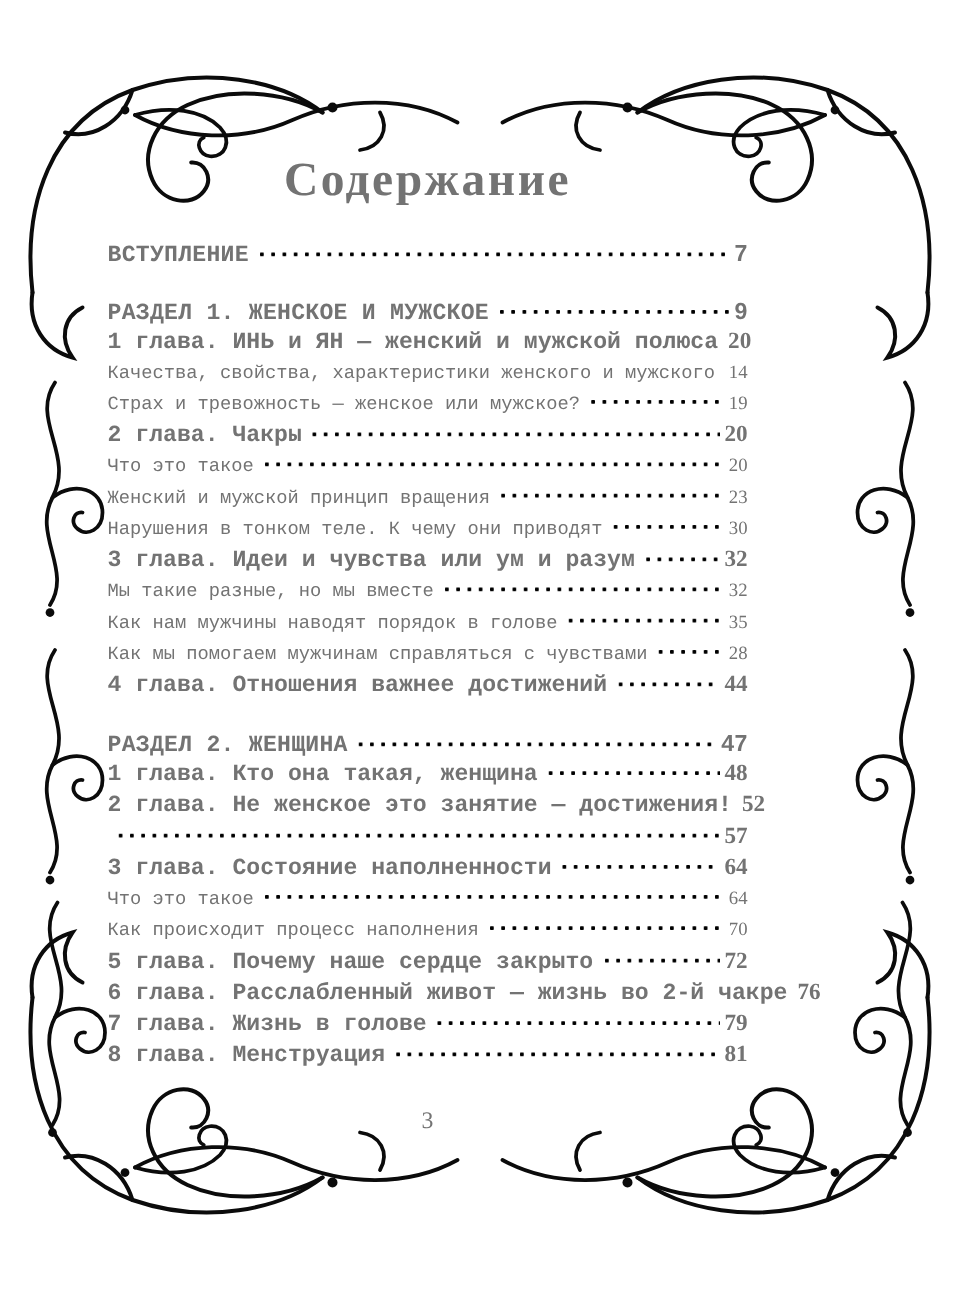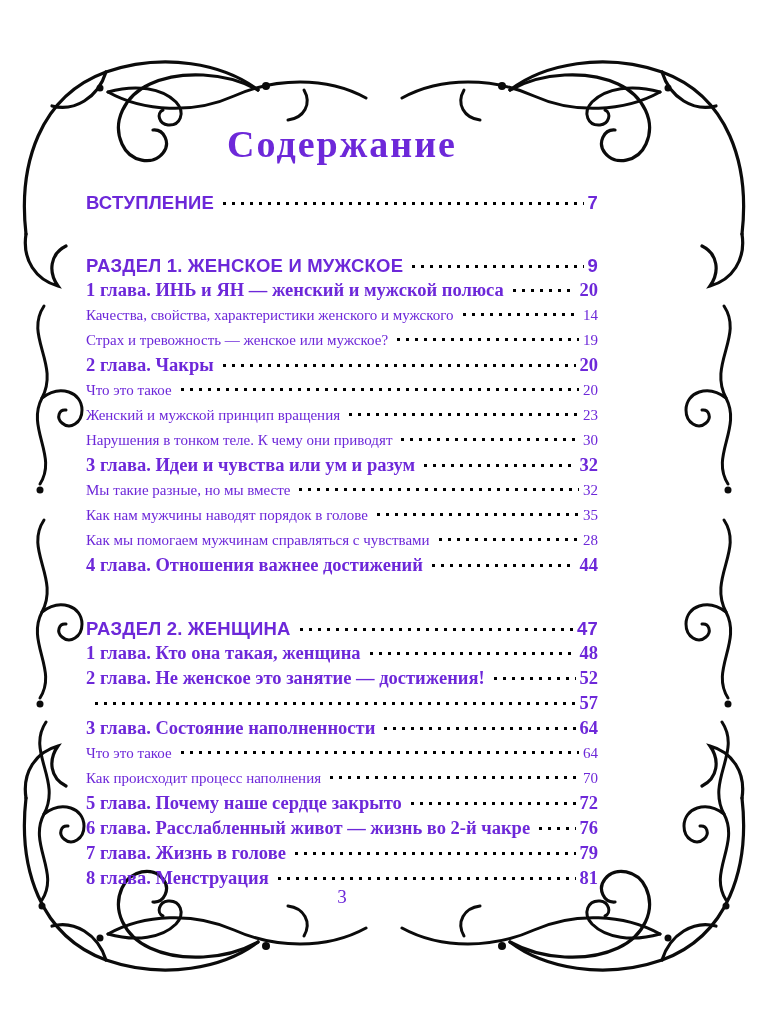--- a/index.html
+++ b/index.html
@@ -1,37 +1,37 @@
 <!DOCTYPE html>
 <html><head>
 <meta charset="utf-8">
 <style>
   html,body{margin:0;padding:0;background:#e8e8e8;}
   .page{
     position:relative;width:768px;height:1034px;margin:0 auto;
-    background:#ffffff;overflow:hidden;color:#6d28d9;
+    background:#ffffff;overflow:hidden;color:#737373;
     font-family:"Liberation Serif", serif;
   }
   .border-svg{position:absolute;left:0;top:0;width:768px;height:1034px;pointer-events:none;}
   .content{position:absolute;left:86px;top:122px;width:512px;}
   .title{
     margin:0 0 22px 0;text-align:center;
     font-family:"Liberation Serif", serif;font-weight:bold;
     font-size:38px;line-height:1.2;letter-spacing:2px;
   }
   .toc-list{width:100%;}
   .toc-row{
     display:flex;align-items:baseline;height:25px;
     white-space:nowrap;font-size:19px;line-height:25px;
   }
-  .toc-row.gap{margin-top:38px;}
+  .toc-row.gap{margin-top:21px;}
   .s-section{font-family:"Liberation Sans", sans-serif;font-weight:bold;font-size:18.5px;letter-spacing:0.2px;}
   .s-chapter{font-weight:bold;font-size:18.5px;}
   .s-sub{font-weight:normal;font-size:15px;}
-  .toc-label{flex:0 0 auto;}
+  .toc-label{flex:0 0 auto;font-family:Liberation Mono, monospace;}
   .toc-leader{
     flex:1 1 auto;min-width:0;height:14px;margin:0 4px;
     background-image:radial-gradient(circle,#000 1.5px,transparent 1.9px);
     background-size:9px 9px;background-repeat:repeat-x;
     background-position:2px calc(100% - 1px);
   }
   .toc-page{flex:0 0 auto;}
   .page-number{
     position:absolute;left:86px;top:886px;width:512px;
     text-align:center;font-size:19px;font-family:"Liberation Serif", serif;

